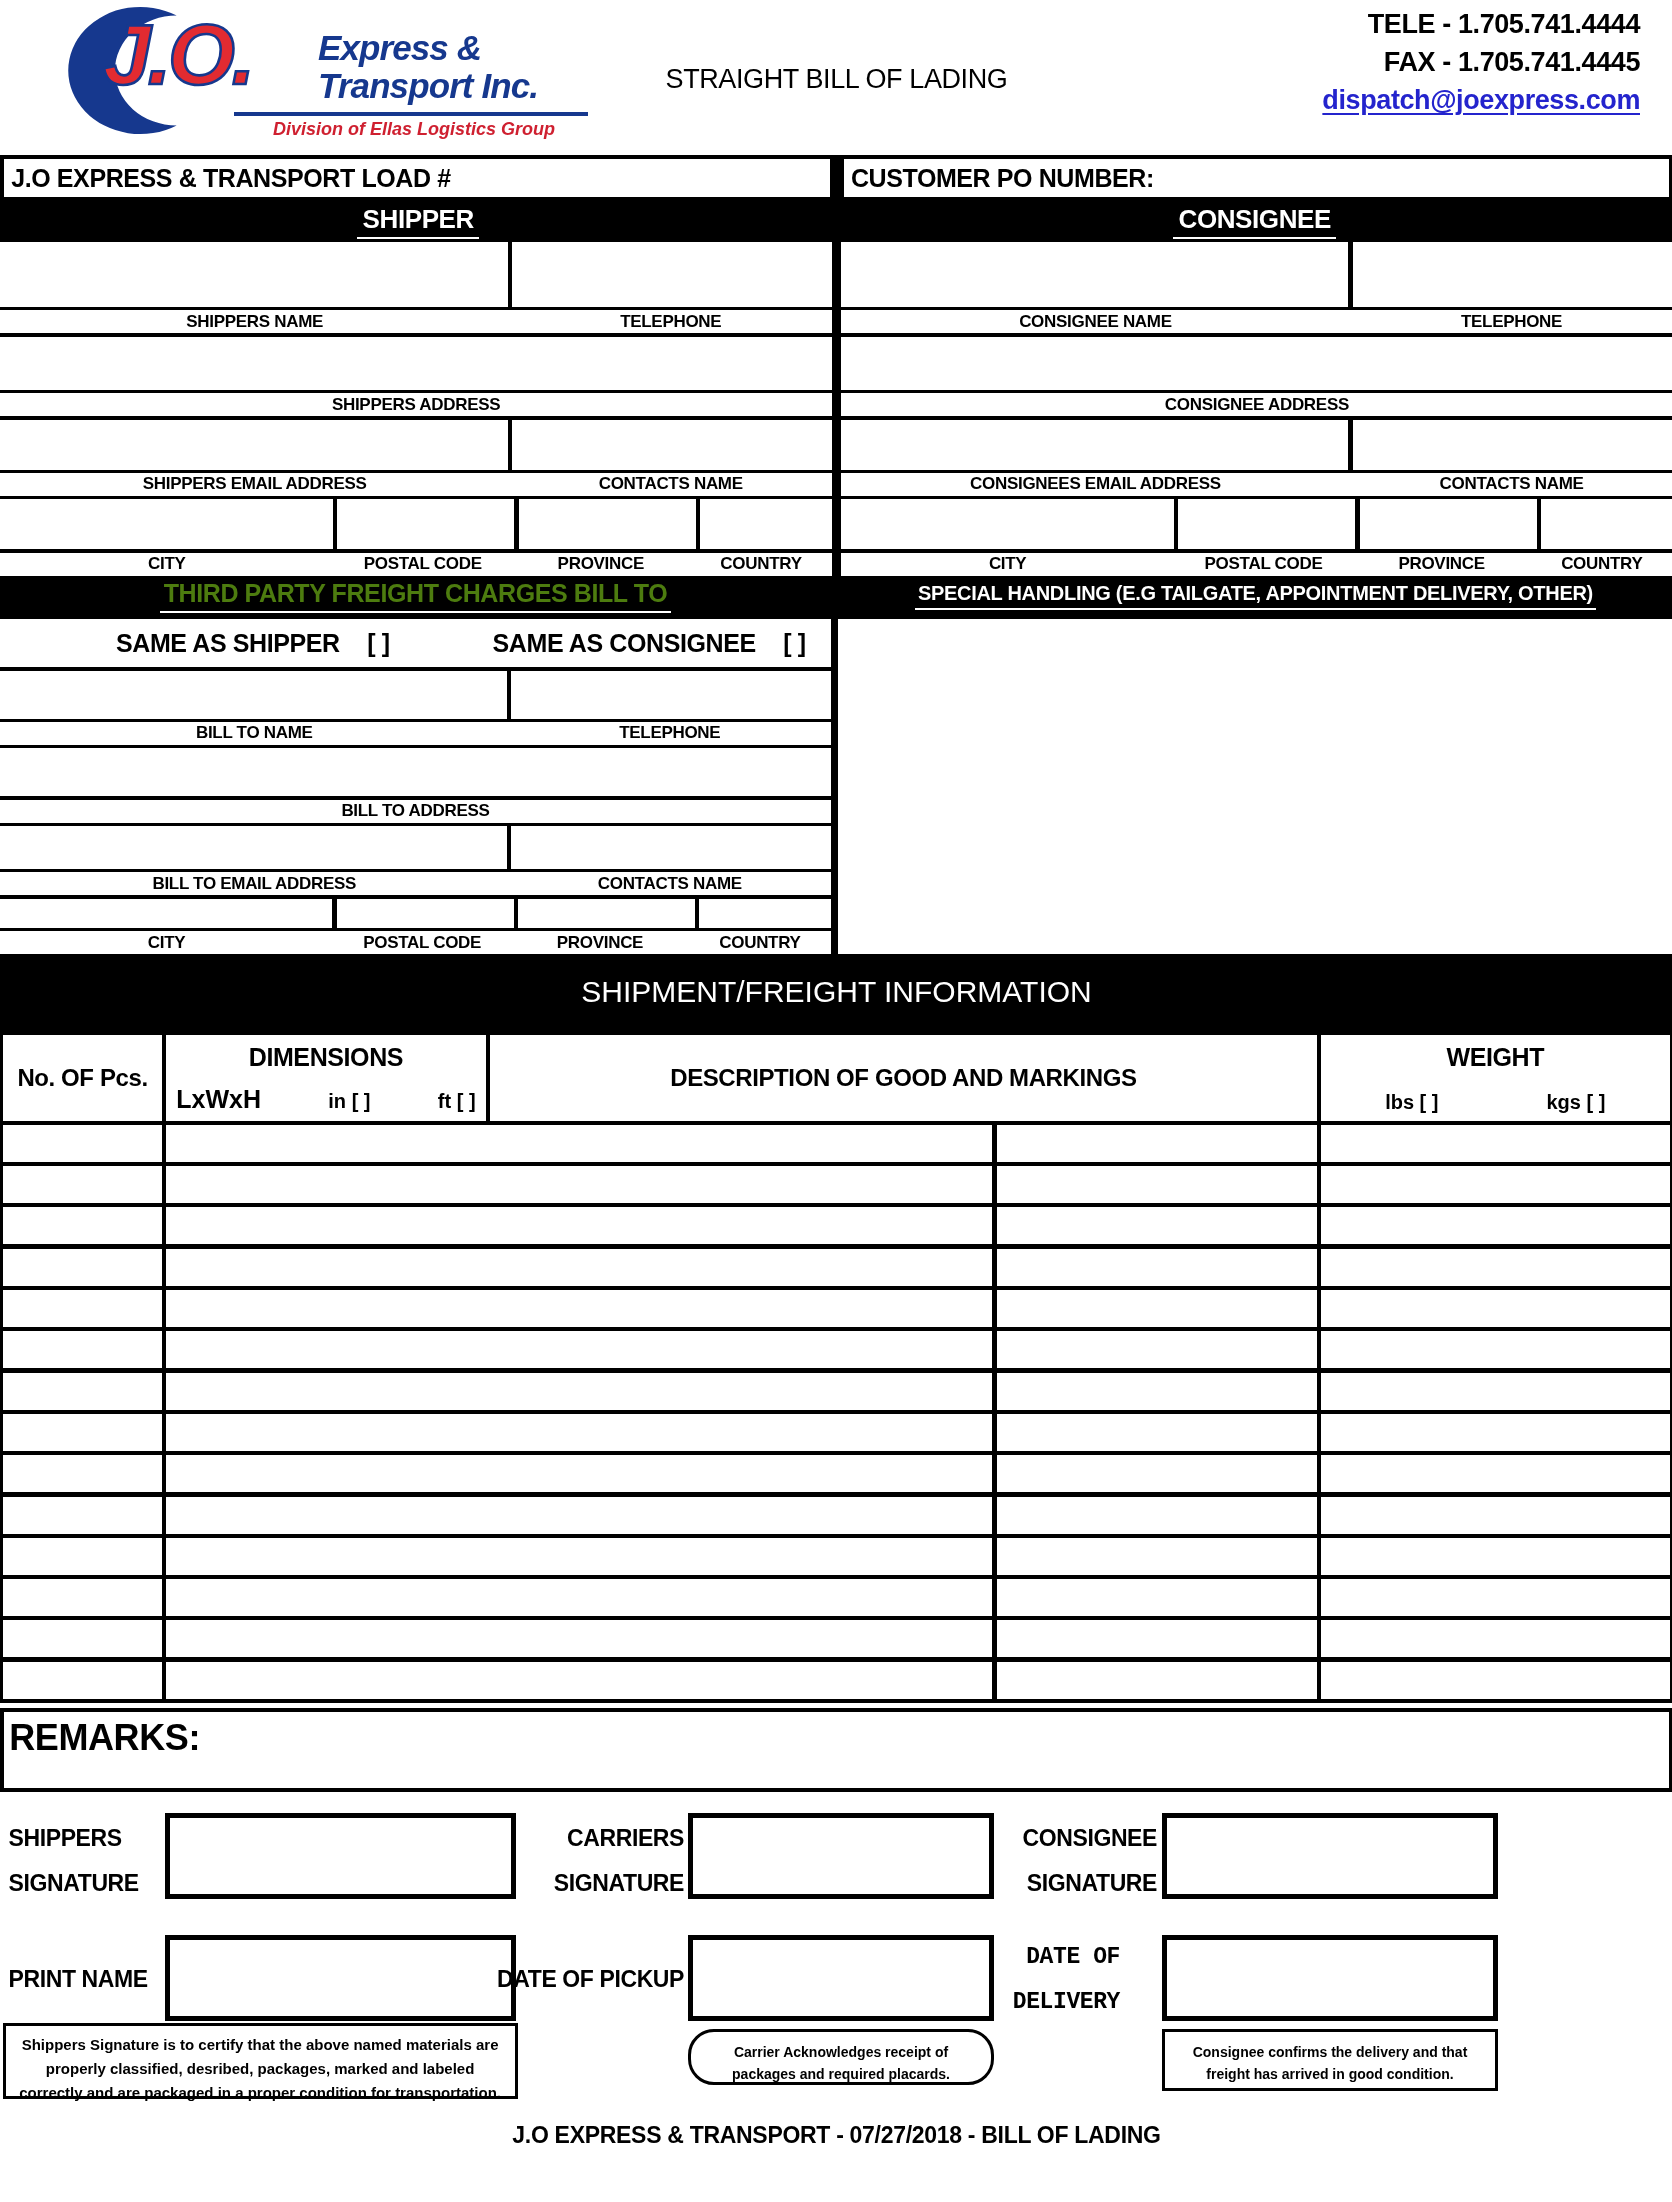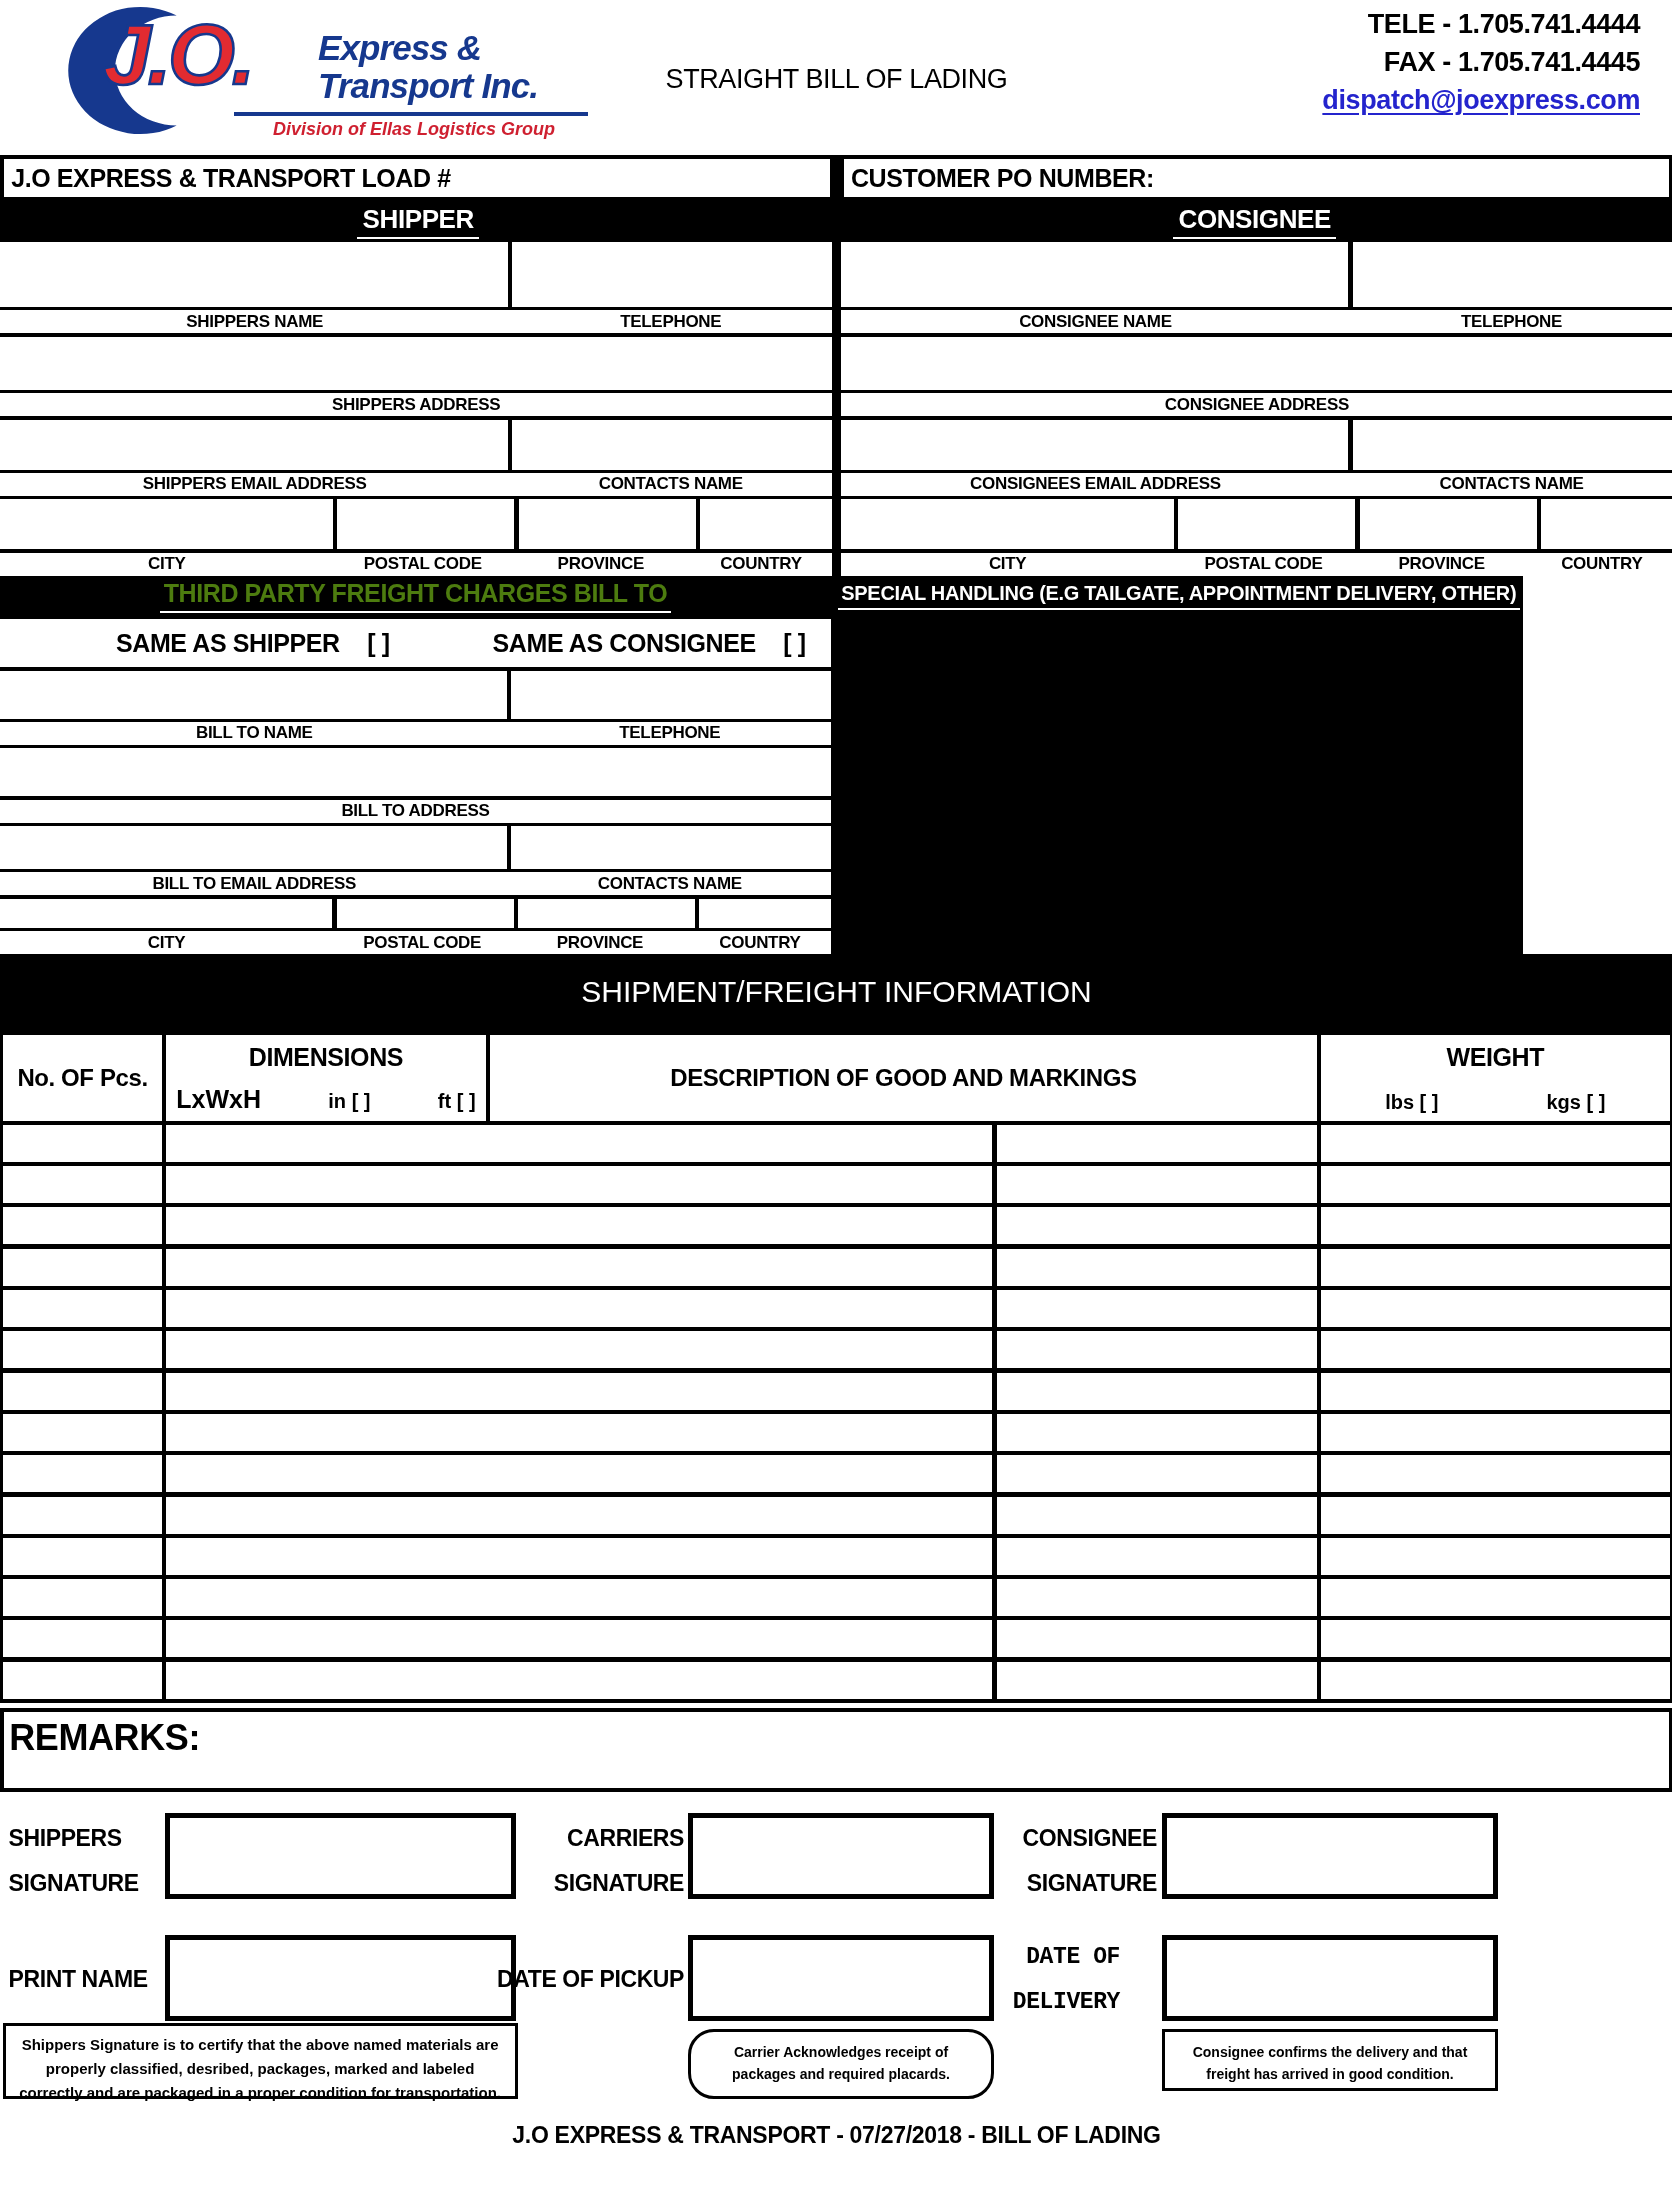--- a/index.html
+++ b/index.html
@@ -44,21 +44,21 @@
   .w62{flex:0 0 61%;} .w38{flex:1;}
   .w-city{flex:0 0 40%;} .w-postal{flex:0 0 21.3%;} .w-prov{flex:0 0 21.3%;} .w-country{flex:1;}
   .label-row{background:#fff;display:flex;height:23px;align-items:center;}
   .label-cell{text-align:center;font-weight:bold;font-size:17px;letter-spacing:-0.3px;}
   .lw62{width:61.2%;} .lw38{width:38.8%;} .lw100{width:100%;}
   .lw-city{width:40.1%;} .lw-postal{width:21.4%;} .lw-prov{width:21.4%;} .lw-country{width:17.1%;}
 
   
   .tp-section{display:flex;background:#000;gap:6.9px;}
   .tp-left{flex:0 0 831px;display:flex;flex-direction:column;gap:3.4px;}
-  .tp-right{flex:1;display:flex;flex-direction:row;gap:3.4px;}
+  .tp-right{flex:1;display:flex;flex-direction:column;gap:3.4px;}
   .tp-band{height:40px;background:#000;display:flex;align-items:center;justify-content:center;}
   .tp-title{color:#4d7c0f;font-weight:bold;font-size:25px;letter-spacing:-0.4px;
             border-bottom:2.6px solid #fff;padding:0 3.4px 2.6px;}
   .sh-title{color:#fff;font-weight:bold;font-size:20px;letter-spacing:-0.3px;
             border-bottom:2.6px solid #fff;padding:0 3.4px 2.6px;}
   .same-row{height:48px;background:#fff;display:flex;align-items:center;
             font-size:25px;font-weight:bold;letter-spacing:-0.4px;}
   .sas{margin-left:116px;} .sac{margin-left:103px;}
   .chk{margin-left:27.5px;font-weight:bold;cursor:pointer;}
   .h-tpname{height:48px;} .h-tpaddr{height:48px;} .h-tpemail{height:43px;} .h-tpcity{height:29px;}
@@ -87,21 +87,21 @@
   .remarks-label{font-size:36px;font-weight:600;letter-spacing:-0.4px;padding:5.2px 0 0 5.2px;}
 
   
   .sig-area{position:relative;height:416px;background:#fff;}
   .sig-label{position:absolute;font-size:23px;font-weight:600;letter-spacing:-0.4px;line-height:45px;}
   .t-right{text-align:right;}
   .sig-box{position:absolute;border:5.2px solid #000;background:#fff;box-sizing:border-box;}
   .note{position:absolute;border:3.4px solid #000;box-sizing:border-box;text-align:center;
         font-weight:bold;background:#fff;}
   .note-l{left:2.6px;top:231px;width:515px;height:76px;font-size:15px;line-height:1.6;padding:6.9px 10.3px;}
-  .note-m{left:688px;top:237px;width:306px;height:70px;font-size:14px;line-height:1.6;padding:8.6px 13.8px;border-radius:26px;}
+  .note-m{left:688px;top:237px;width:306px;height:56px;font-size:14px;line-height:1.6;padding:8.6px 13.8px;border-radius:26px;}
   .note-r{left:1162px;top:237px;width:336px;height:62px;font-size:14px;line-height:1.6;padding:8.6px 13.8px;}
   .footer{position:absolute;left:0;right:0;top:330px;text-align:center;
           font-size:23px;font-weight:600;letter-spacing:-0.3px;}
 </style>
 </head>
 <body>
 
 <div class="page">
 
   <div class="header">

